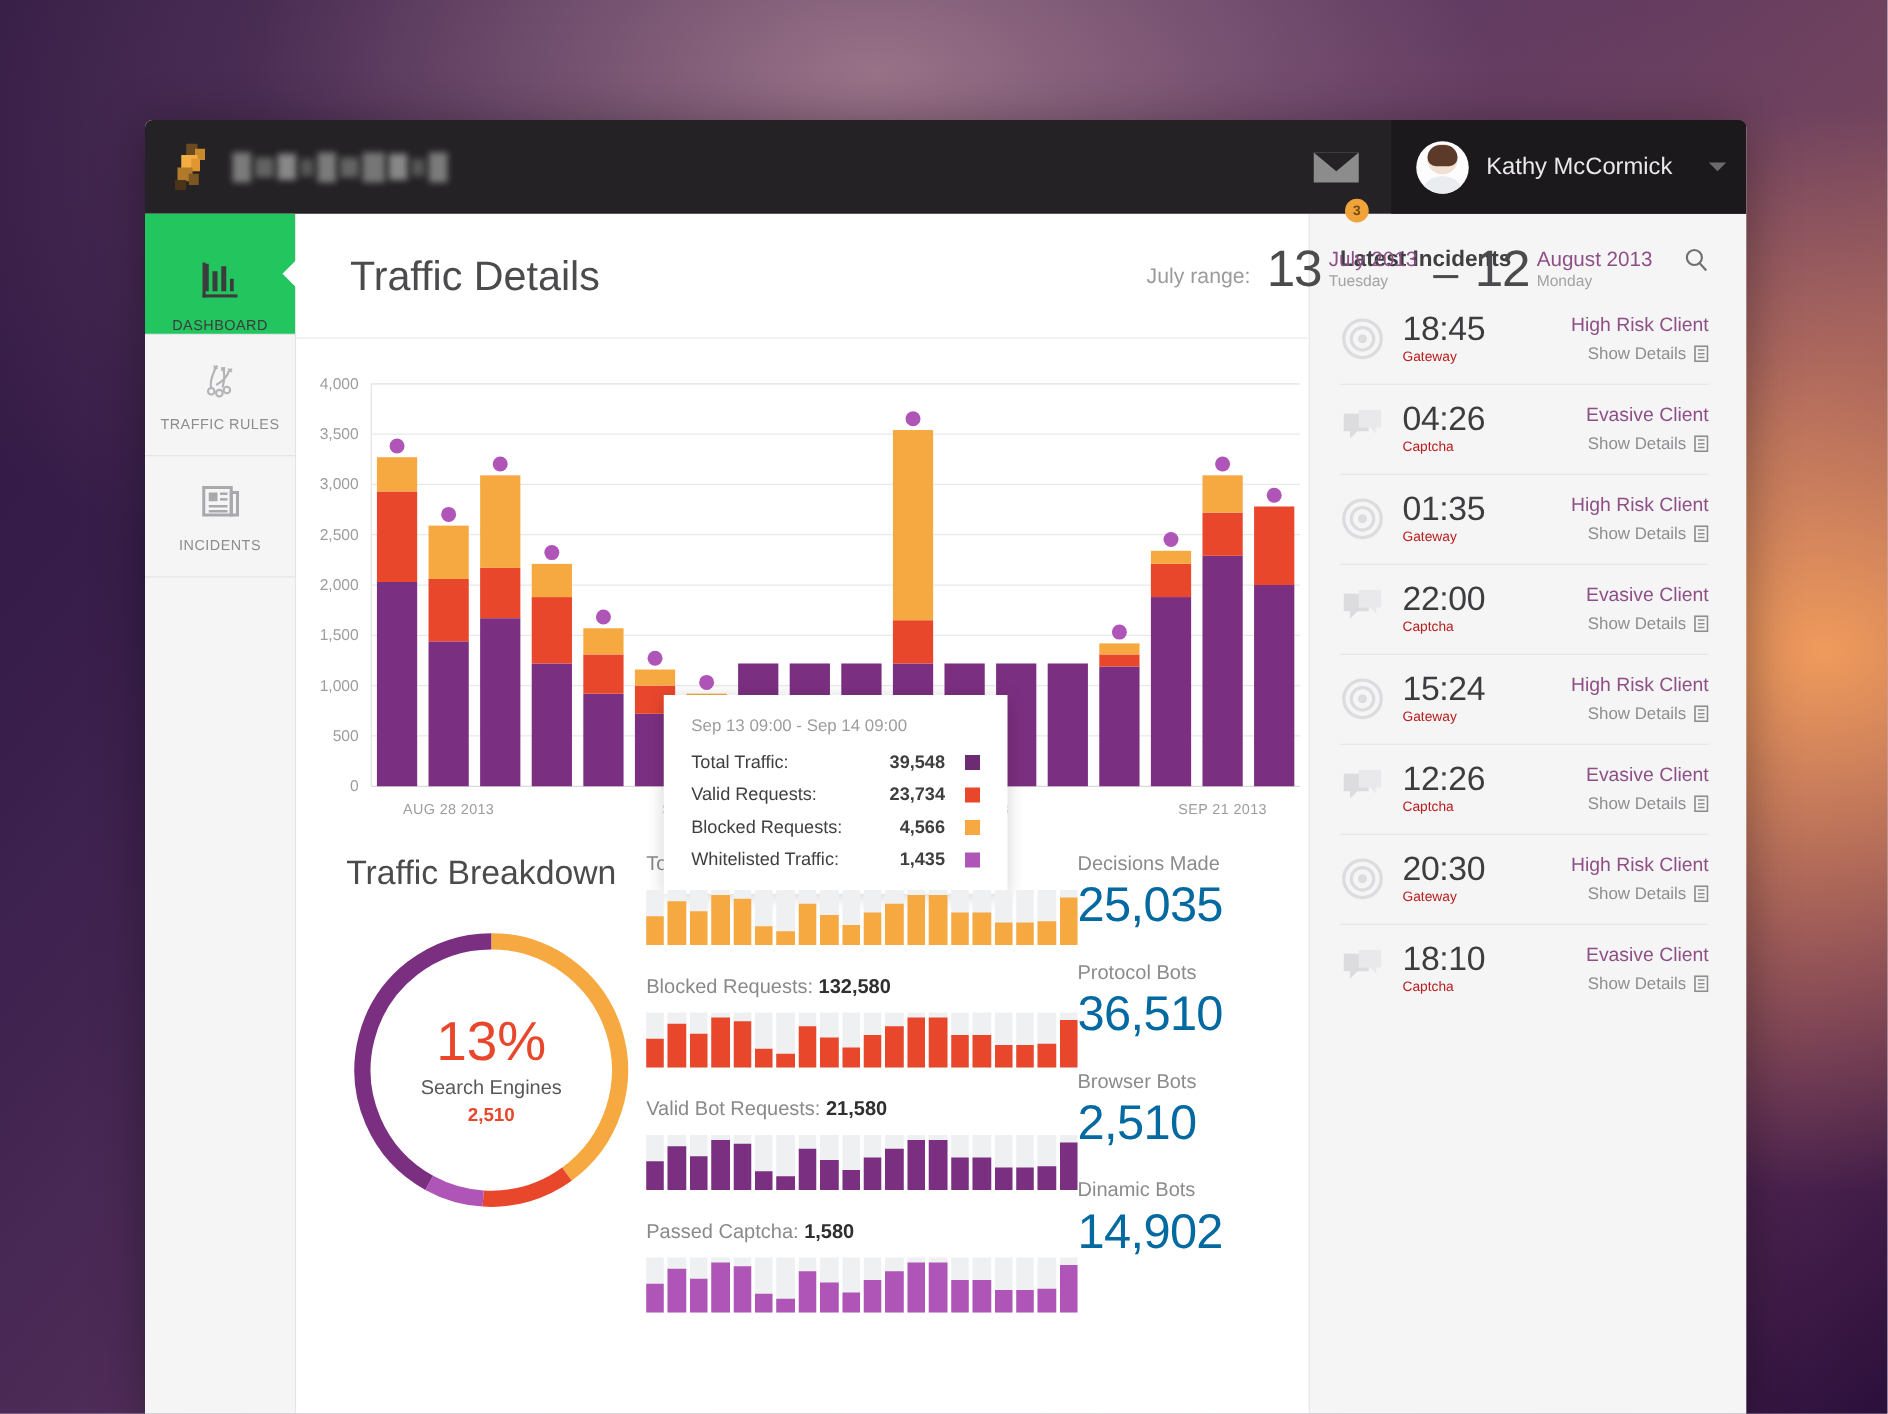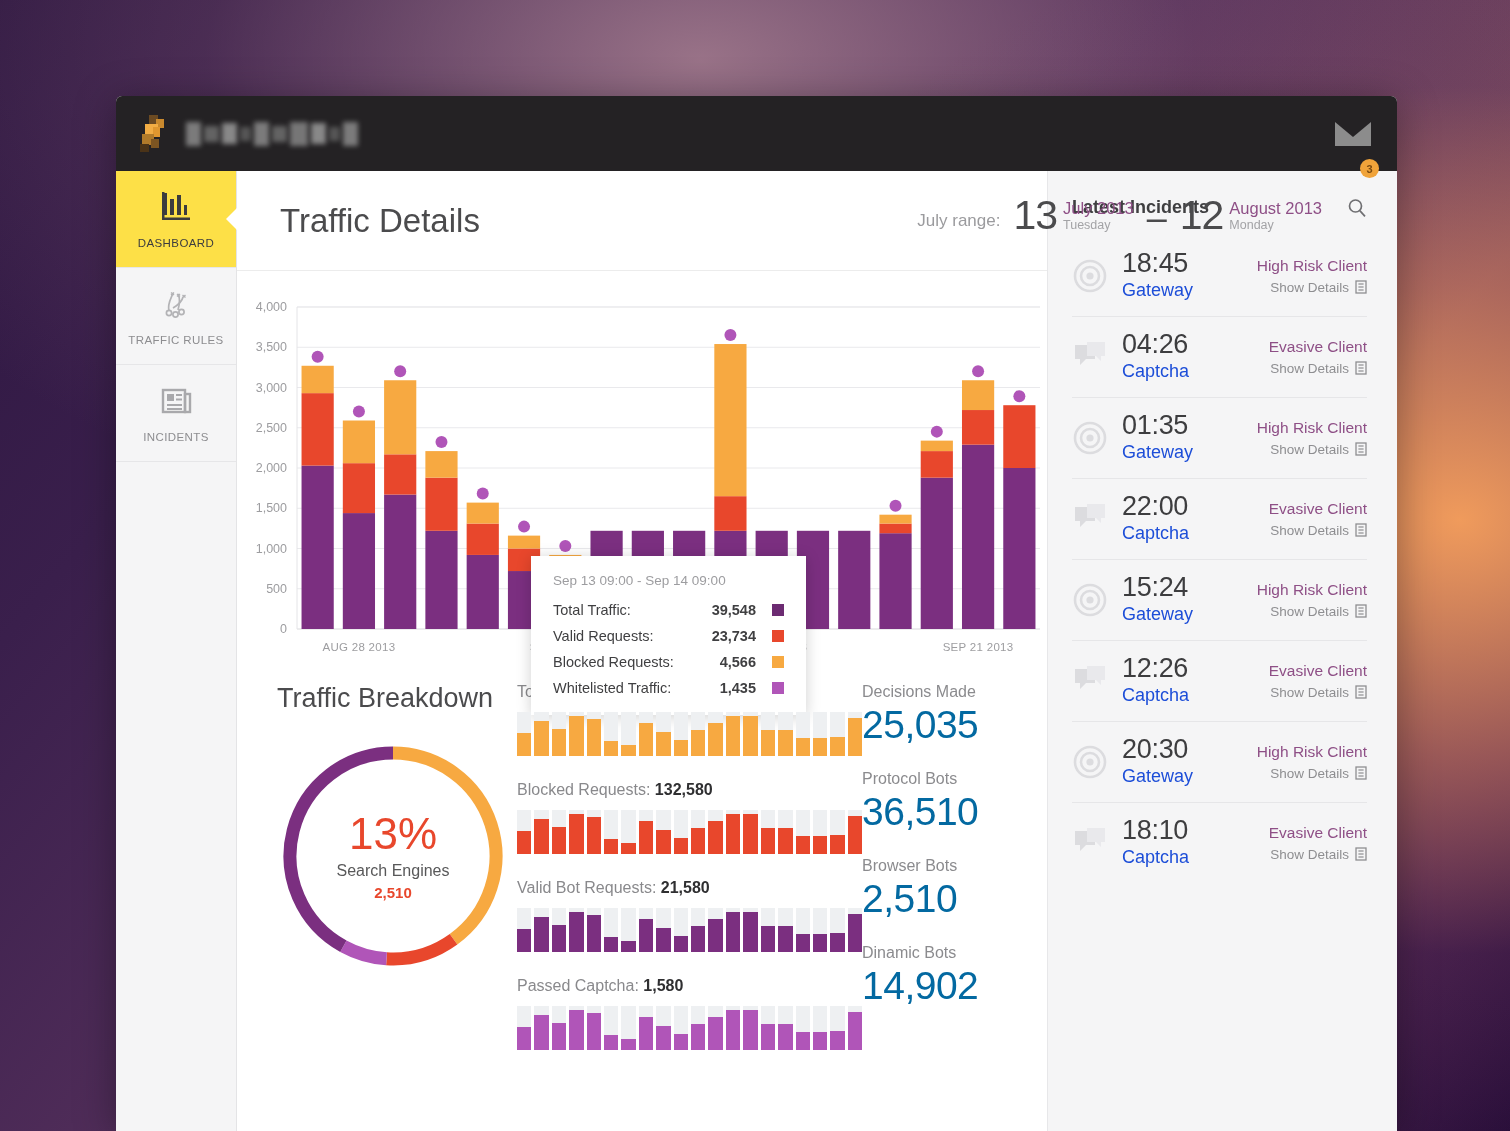--- a/index.html
+++ b/index.html
@@ -85,21 +85,21 @@
   .caret { width:0;height:0;border-left:7px solid transparent;border-right:7px solid transparent;border-top:7px solid #6d6a6d; }
 
   
   .body-row { display:flex; height: 960px; }
 
   .sidenav { width: 121px; background:#f5f5f6; border-right:1px solid #e4e4e6; flex:none; }
   .nav-item {
     height: 97px; display:flex; flex-direction:column; align-items:center; justify-content:center;
     gap: 10px; border-bottom:1px solid #e6e6e8; position:relative; cursor:pointer;
   }
-  .nav-item.active { background:#fde047; }
+  .nav-item.active { background:#22c55e;justify-content:flex-end; }
   .nav-item.active::after {
     content:""; position:absolute; right:-1px; top:50%; transform:translateY(-50%);
     width:0;height:0;border-top:11px solid transparent;border-bottom:11px solid transparent;border-right:11px solid #ffffff;
   }
   .nav-label { font-size: 11.5px; letter-spacing:.4px; color:#8d8d90; }
   .nav-item.active .nav-label { color:#3c3c3e; }
   .nav-ico { width:40px; height:38px; display:block; }
 
   .content { flex:1; display:flex; }
   .main { width: 810px; flex:none; background:#fff; }
@@ -160,21 +160,21 @@
   
   .incidents { flex:1; background:#f5f5f6; border-left:1px solid #e7e7e9; padding: 26px 30px 0 24px; }
   .inc-head { display:flex; align-items:center; margin-bottom: 18px; }
   .inc-title { font-size: 18px; color:#3f3f41; flex:1; font-weight: bold; }
   .search-ico { width:20px; height:20px; cursor:pointer; }
   .inc-row { display:flex; align-items:center; padding: 14px 0 15px 0; border-bottom:1px solid #e6e6e8; gap: 14px; }
   .inc-row:last-child { border-bottom:none; }
   .inc-ico { width: 36px; height: 36px; flex:none; }
   .inc-mid { flex:none; width: 112px; }
   .inc-time { font-size: 27px; color:#3d3d3f; line-height:1; letter-spacing:-.3px; }
-  .inc-src { font-size: 18px; color:#1d4ed8; margin-top: 3px; }
+  .inc-src { font-size: 11px; color:#b91c1c; margin-top: 3px; }
   .inc-right { flex:1; text-align:right; }
   .inc-type { font-size: 15.5px; color:#8e4f86; cursor:pointer; }
   .inc-det { font-size: 13.5px; color:#8e8e91; margin-top: 5px; display:flex; align-items:center; justify-content:flex-end; gap:6px; cursor:pointer; }
   .doc-ico { width: 12px; height: 14px; }
 </style>
 </head>
 <body>
 
 <div class="app">
 
@@ -201,20 +201,25 @@
           <b class="n4"></b>
           <b></b>
       </div>
     </div>
     <div class="mail-wrap">
       <div class="mail-icon">
         <div class="env"></div>
           <div class="flap"></div>
       </div>
       <div class="mail-badge">3</div>
+    </div>
+    <div class="user-box">
+      <div class="avatar"></div>
+      <div class="user-name">Kathy McCormick</div>
+      <div class="caret"></div>
     </div>
   </div>
 
   <div class="body-row">
 
     <div class="sidenav">
       <div class="nav-item active">
         <svg class="nav-ico" viewBox="0 0 40 38">
           <rect x="8" y="4" width="3" height="22" fill="#3c3c3e"></rect>
           <rect x="14" y="10" width="4" height="16" fill="#3c3c3e"></rect>

